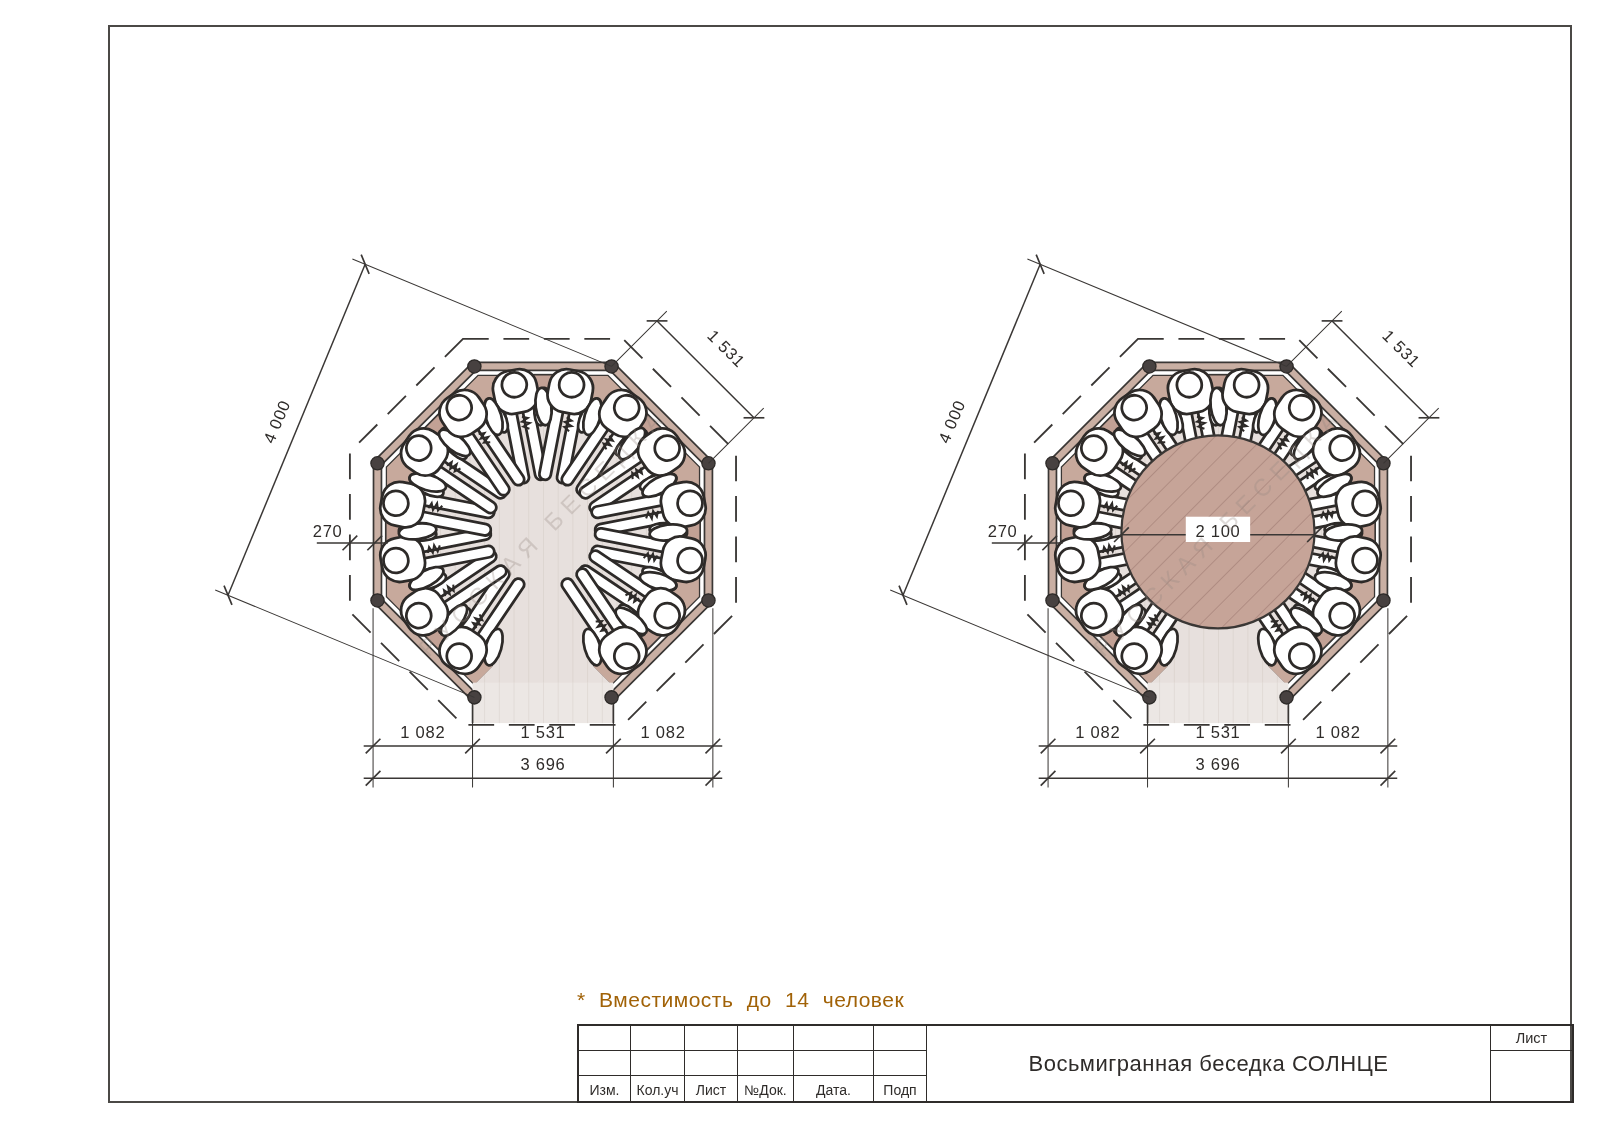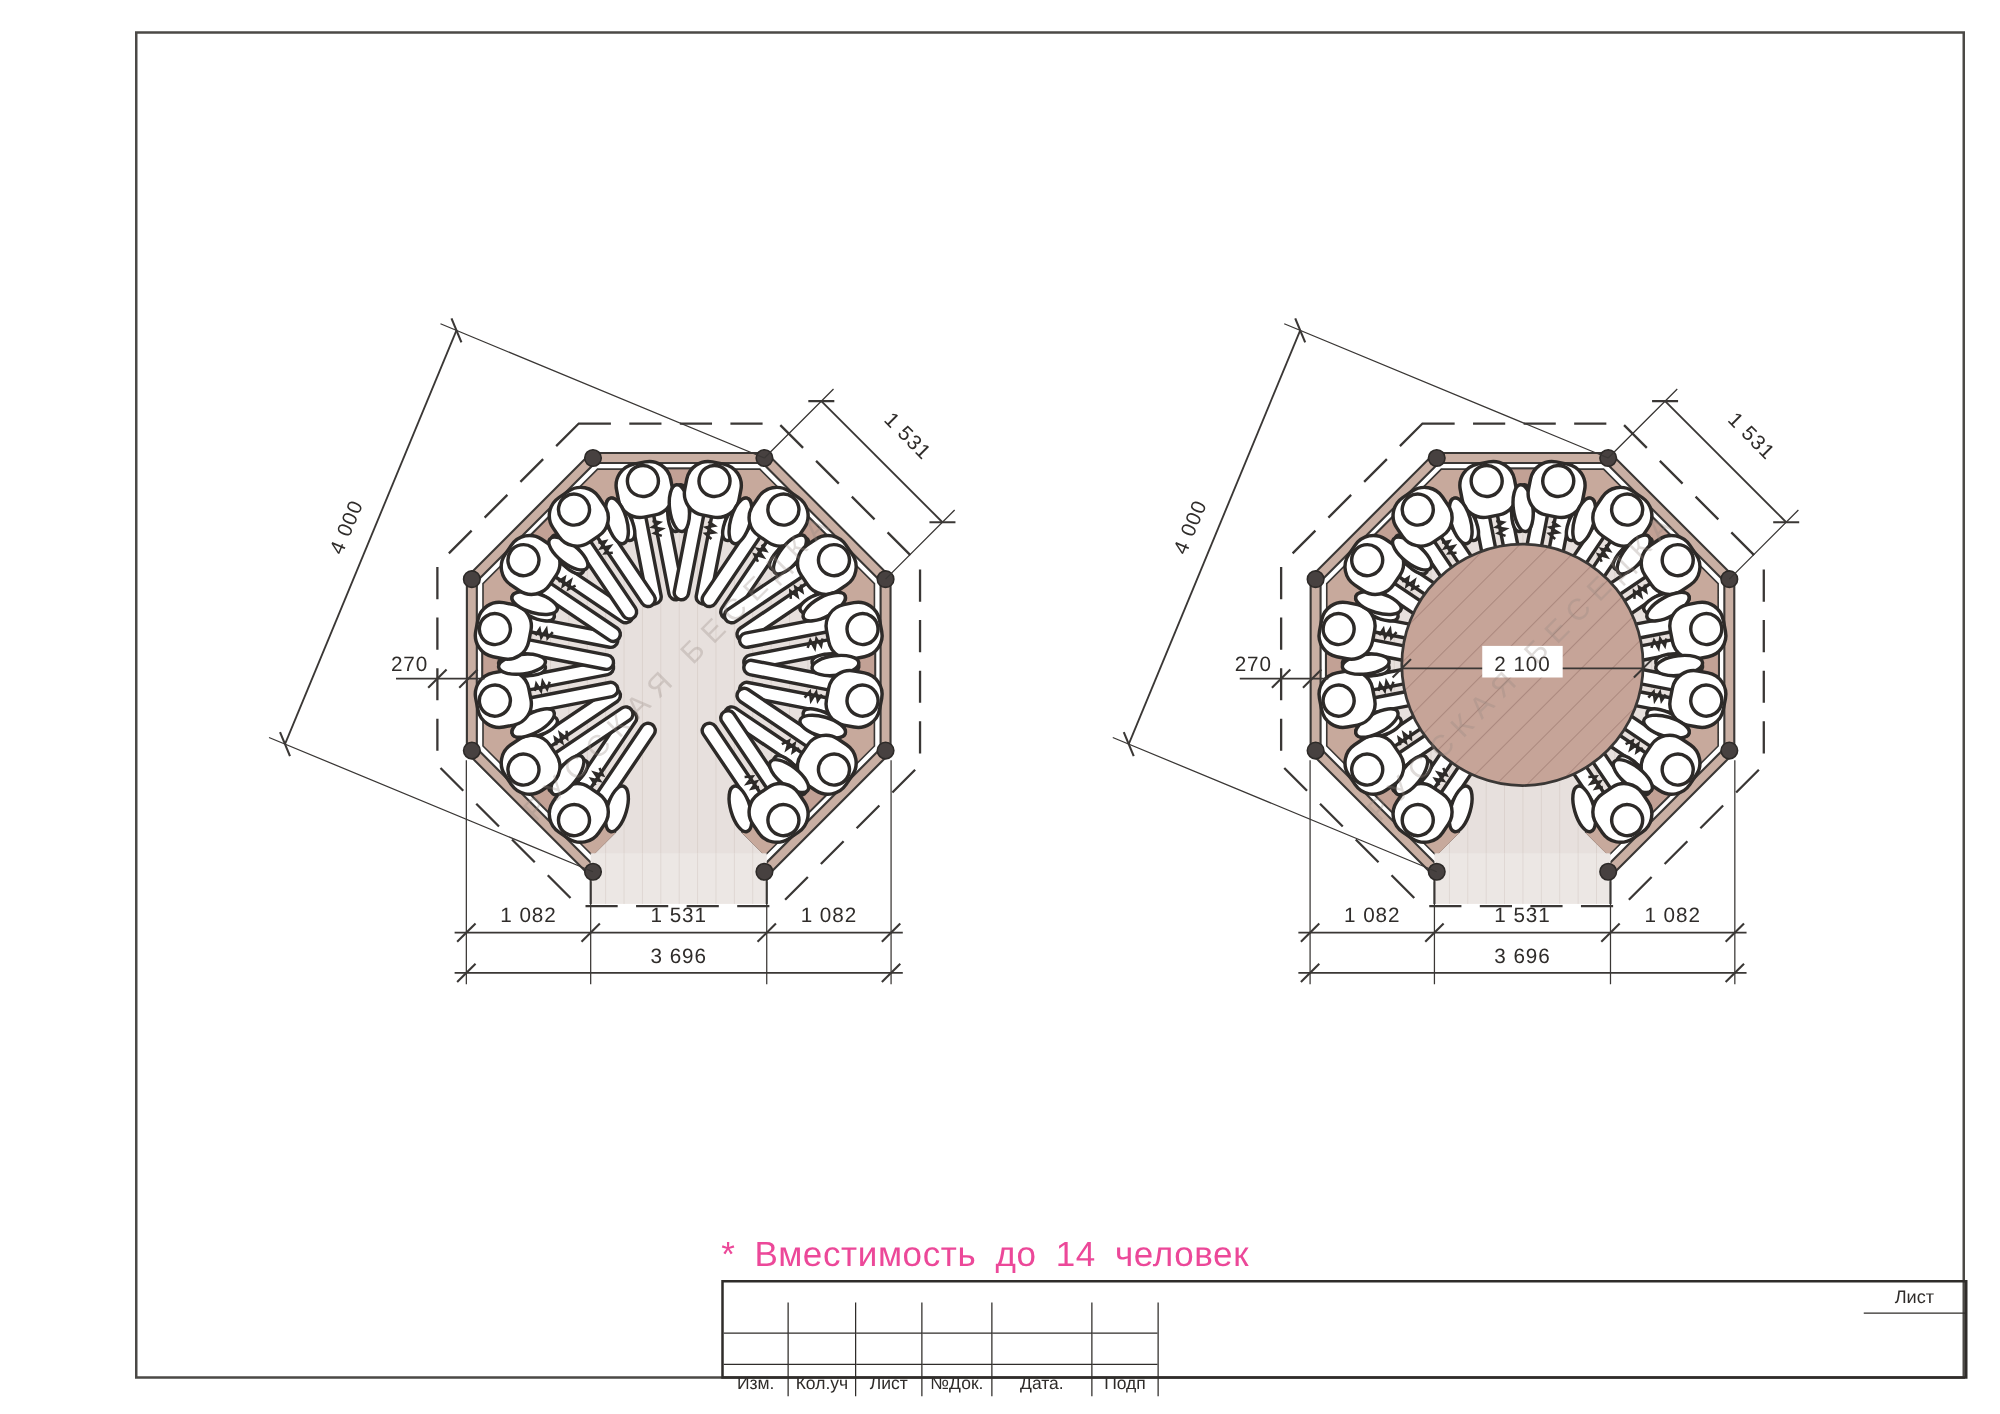--- a/index.html
+++ b/index.html
@@ -19,26 +19,26 @@
   .wall-fill{stroke:#c9afa3;stroke-width:68;fill:none;}
   .bench-dark{stroke:#3a3735;stroke-width:300;fill:none;}
   .bench-fill{stroke:#c7a99c;stroke-width:272;fill:none;}
   .floorpoly{fill:#e7e0dd;}
   .person-shape{fill:#ffffff;stroke:#2d2a28;stroke-width:30;}
   .scr{fill:none;stroke:#2d2a28;stroke-width:22;}
   .post{fill:#474140;stroke:#2d2a28;stroke-width:14;}
   .mblock{fill:#c2a195;stroke:#3a3735;stroke-width:18;}
   .wm{font-size:260px;letter-spacing:80px;fill:rgba(150,135,128,0.30);text-anchor:middle;}
   
-  #note{position:absolute;left:577px;top:988px;font-size:28px;letter-spacing:.5px;
-        word-spacing:7px;color:#ec4899;}
+  #note{position:absolute;left:577px;top:988px;font-size:21px;letter-spacing:.5px;
+        word-spacing:7px;color:#a16207;}
   
   #tblock{position:absolute;left:577px;top:1024px;width:997px;height:79px;
           border:2px solid #2f2c2a;box-sizing:border-box;}
-  #mini{position:absolute;left:0;top:16px;width:348px;height:100%;box-sizing:border-box;
+  #mini{position:absolute;left:0;top:0;width:348px;height:100%;box-sizing:border-box;
         border-right:1.5px solid #2f2c2a;display:grid;
         grid-template-columns:52px 54px 53px 56px 80px 1fr;
         grid-template-rows:25px 25px 1fr;}
   #mini .mc{border-right:1.5px solid #2f2c2a;border-bottom:1.5px solid #2f2c2a;
         display:flex;align-items:flex-end;justify-content:center;
         font-size:14px;padding-bottom:3px;box-sizing:border-box;}
   #mini .mc.lastcol{border-right:none;}
   #mini .mc.lastrow{border-bottom:none;}
   #titlecell{position:absolute;left:348px;right:81px;top:0;height:100%;box-sizing:border-box;
         border-right:1.5px solid #2f2c2a;display:flex;align-items:center;justify-content:center;
@@ -206,17 +206,18 @@
       <div class="mc"></div>
       <div class="mc"></div>
       <div class="mc lastcol"></div>
       <div class="mc lastrow">Изм.</div>
       <div class="mc lastrow">Кол.уч</div>
       <div class="mc lastrow">Лист</div>
       <div class="mc lastrow">№Док.</div>
       <div class="mc lastrow">Дата.</div>
       <div class="mc lastcol lastrow">Подп</div>
     </div>
+    <div id="titlecell">Восьмигранная беседка СОЛНЦЕ</div>
     <div id="sheetcol">
       <div class="top">Лист</div>
     </div>
   </div>
 </div>
 
 </body></html>

